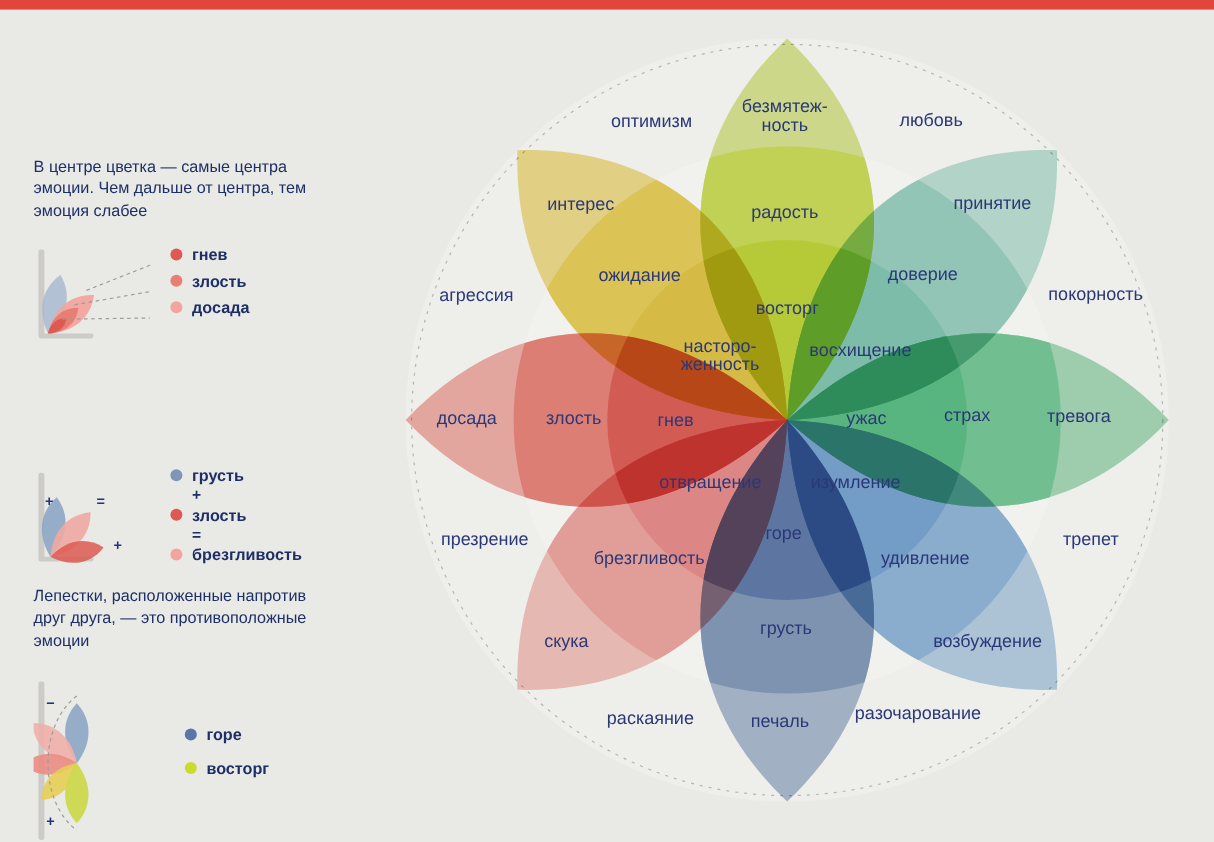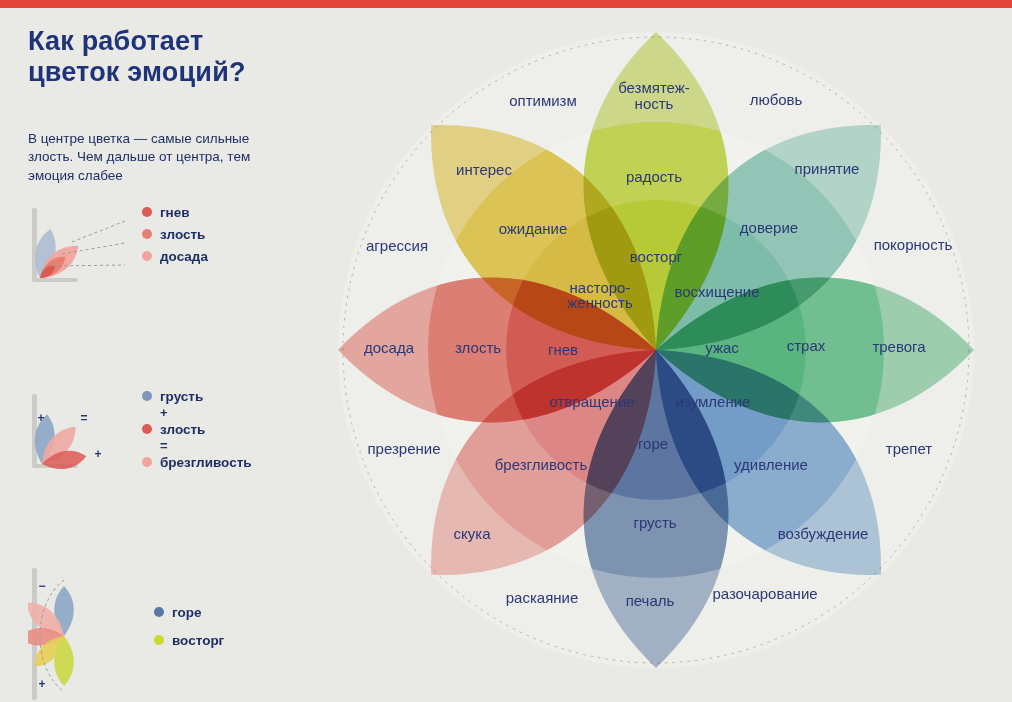--- a/index.html
+++ b/index.html
@@ -36,23 +36,22 @@
   .seg{fill-opacity:.85}
   .lbl{font-size:15px;fill:#2b3878;text-anchor:middle}
   .ring{fill:none;stroke:#b5b4b0;stroke-width:1;stroke-dasharray:2.5 5}
 </style>
 </head>
 <body>
 
 <div class="topbar" style="background: rgb(226, 69, 58);"></div>
 
 <aside class="left">
-  <h1>Как работает цветок эмоций?</h1>
-
-  <p class="desc p1">В центре цветка — самые сильные злость. Чем дальше от центра, тем эмоция слабее</p>
+
+  <p class="desc p1">В центре цветка — самые центра эмоции. Чем дальше от центра, тем эмоция слабее</p>
 
   <div class="row r1">
     <svg class="mini" width="100" height="82" viewBox="0 0 100 82">
       <rect x="4" y="4" width="5" height="72" rx="2" fill="#cccbc7"></rect>
       <rect x="4" y="74" width="46" height="4" rx="2" fill="#cccbc7"></rect>
       <g transform="translate(12,74)">
         <g transform="rotate(12)">
             <path d="M0 0 C-13 -17 -13 -36 0 -50 C13 -36 13 -17 0 0 Z" fill="#a9bad1" fill-opacity=".85"></path>
           </g>
         <g transform="rotate(50)">
@@ -116,20 +115,21 @@
         <span class="legend-label">злость</span>
       </div>
       <span class="op">=</span>
       <div class="legend-item">
         <span class="dot" style="background: rgb(241, 165, 157);"></span>
         <span class="legend-label">брезгливость</span>
       </div>
     </div>
   </div>
 
+  <p class="desc p3">Лепестки, расположенные напротив друг друга, — это противоположные эмоции</p>
 
   <div class="row r3">
     <svg class="mini mini3" width="112" height="142" viewBox="0 0 112 142">
       <rect x="4" y="4" width="5" height="132" rx="2" fill="#cccbc7"></rect>
       <g transform="translate(36,72)">
         <g transform="rotate(0)">
             <path d="M0 0 C-13 -17 -13 -36 0 -50 C13 -36 13 -17 0 0 Z" fill="#8ca6c4" fill-opacity=".9"></path>
           </g>
         <g transform="rotate(-48)">
             <path d="M0 0 C-13 -17 -13 -36 0 -50 C13 -36 13 -17 0 0 Z" fill="#f0b0aa" fill-opacity=".9"></path>

